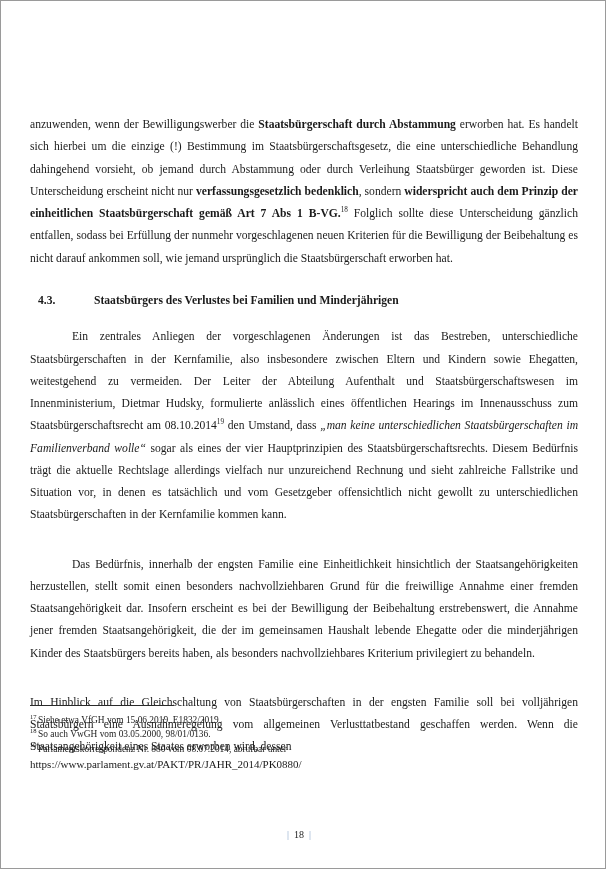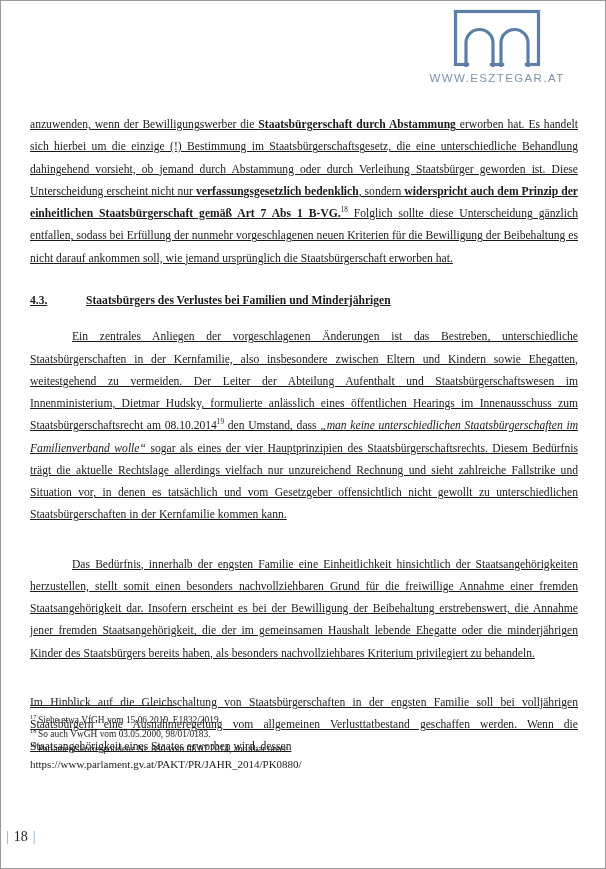--- a/index.html
+++ b/index.html
@@ -39,21 +39,20 @@
     color: #7d93a8;
     white-space: nowrap;
   }
 
   
   .content {
     position: absolute;
     left: 29px;
     top: 113px;
     width: 548px;
-    text-decoration: underline;
   }
   p.para {
     margin: 0 0 14px 0;
     font-size: 11.6px;
     line-height: 1.92;
     text-align: justify;
     text-justify: inter-word;
     hyphens: none;
   }
   p.indent { text-indent: 42px; }
@@ -66,21 +65,21 @@
   }
 
   
   .heading {
     margin: 22px 0 16px 0;
     font-size: 11.6px;
     font-weight: bold;
     line-height: 1.6;
     display: flex;
   }
-  .heading .num { width: 56px; flex: 0 0 56px; }
+  .heading .num { width: 56px; flex: 0 0 56px; margin-left: 8px; }
   .heading .txt { flex: 1; }
 
   .spacer-lg { height: 13px; }
 
   
   .footnotes {
     position: absolute;
     left: 29px;
     top: 704px;
     width: 400px;
@@ -109,46 +108,34 @@
     margin: 0;
     white-space: nowrap;
   }
 
   
   .page-footer {
     position: absolute;
     left: 0;
     right: 8px;
     top: 828px;
-    font-size: 14px;
+    text-align: center;
+    font-size: 10px;
     color: #222;
   }
   .page-footer .bar {
     color: #8aa4c8;
     margin: 0 5px;
   }
 </style>
 </head>
 <body>
 
 <div class="page">
 
-  <div class="header">
-    <svg class="logo-mark" width="88" height="58" viewBox="0 0 88 58">
-
-      <rect x="2.5" y="2.5" width="83" height="53" fill="none" stroke="#5b7fa6" stroke-width="3.2"></rect>
-
-      <path d="M 13 58 L 13 34 A 13.5 13.5 0 0 1 40 34 L 40 58" fill="none" stroke="#5b7fa6" stroke-width="3.2"></path>
-      <path d="M 48 58 L 48 34 A 13.5 13.5 0 0 1 75 34 L 75 58" fill="none" stroke="#5b7fa6" stroke-width="3.2"></path>
-
-      <path d="M 16.2 58 L 16.2 34 A 10.3 10.3 0 0 1 36.8 34 L 36.8 58 Z" fill="#ffffff"></path>
-      <path d="M 51.2 58 L 51.2 34 A 10.3 10.3 0 0 1 71.8 34 L 71.8 58 Z" fill="#ffffff"></path>
-    </svg>
-    <div class="logo-url">WWW.ESZTEGAR.AT</div>
-  </div>
 
   <div class="content">
 
     <p class="para"><span>anzuwenden, wenn der Bewilligungswerber die </span><span class="b">Staatsbürgerschaft durch Abstammung</span><span> erworben hat. Es handelt sich hierbei um die einzige (!) Bestimmung im Staatsbürgerschaftsgesetz, die eine unterschiedliche Behandlung dahingehend vorsieht, ob jemand durch Abstammung oder durch Verleihung Staatsbürger geworden ist. Diese Unterscheidung erscheint nicht nur </span><span class="b">verfassungsgesetzlich bedenklich</span><span>, sondern </span><span class="b">widerspricht auch dem Prinzip der einheitlichen Staatsbürgerschaft gemäß Art 7 Abs 1 B-VG.</span><sup class="fn">18</sup><span> Folglich sollte diese Unterscheidung gänzlich entfallen, sodass bei Erfüllung der nunmehr vorgeschlagenen neuen Kriterien für die Bewilligung der Beibehaltung es nicht darauf ankommen soll, wie jemand ursprünglich die Staatsbürgerschaft erworben hat.</span></p>
 
     <div class="heading">
       <span class="num">4.3.</span>
       <span class="txt">Staatsbürgers des Verlustes bei Familien und Minderjährigen</span>
     </div>
 
@@ -162,21 +149,21 @@
 
     <p class="para">Im Hinblick auf die Gleichschaltung von Staatsbürgerschaften in der engsten Familie soll bei volljährigen Staatsbürgern eine Ausnahmeregelung vom allgemeinen Verlusttatbestand geschaffen werden. Wenn die Staatsangehörigkeit eines Staates erworben wird, dessen</p>
 
   </div>
 
   <div class="footnotes">
     <div class="fn-rule"></div>
 
     <p class="fn-item"><sup>17</sup><span>Siehe etwa VfGH vom 15.06.2019, E1832/2019.</span></p>
 
-    <p class="fn-item"><sup>18</sup><span>So auch VwGH vom 03.05.2000, 98/01/0183.</span></p>
+    <p class="fn-item"><sup>18</sup><span>So auch VwGH vom 03.05.2000, 98/01/0136.</span></p>
 
     <p class="fn-item"><sup>19</sup><span>Parlamentskorrespondenz Nr. 880 vom 08.07.2014, abrufbar unter</span></p>
 
     <p class="fn-url">https://www.parlament.gv.at/PAKT/PR/JAHR_2014/PK0880/</p>
   </div>
 
   <div class="page-footer">
     <span class="bar">|</span><span>18</span><span class="bar">|</span>
   </div>
 

